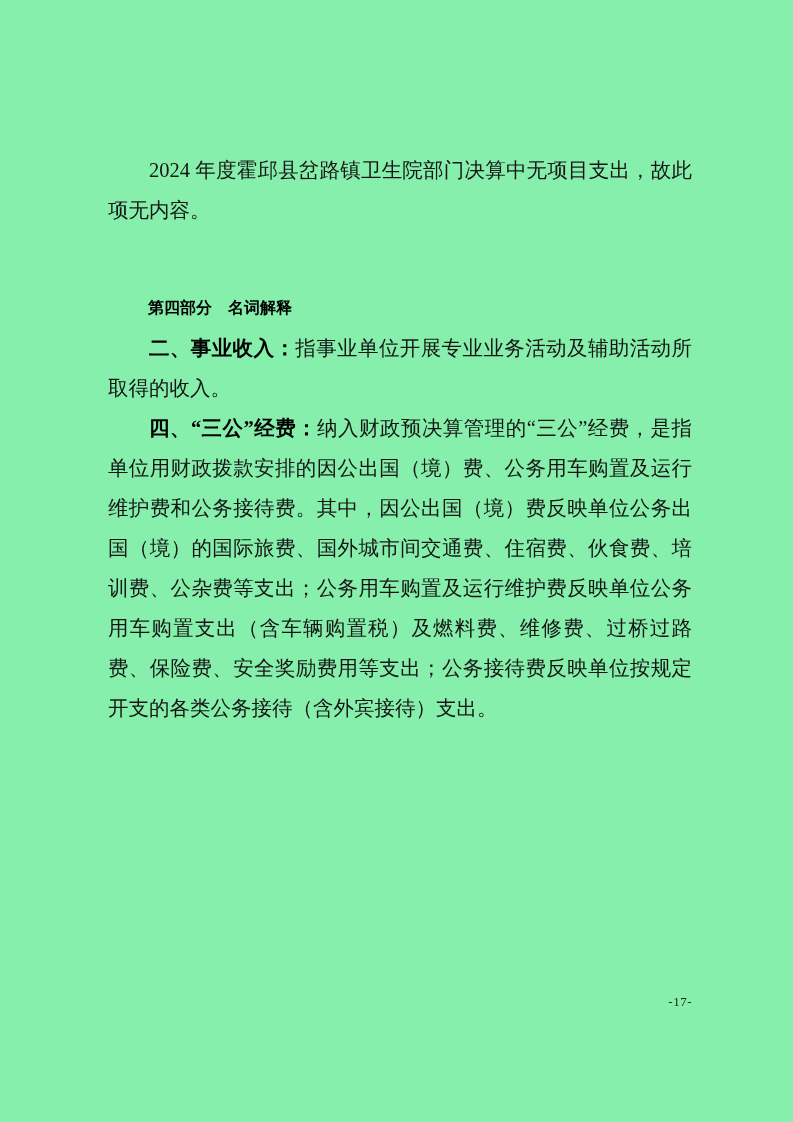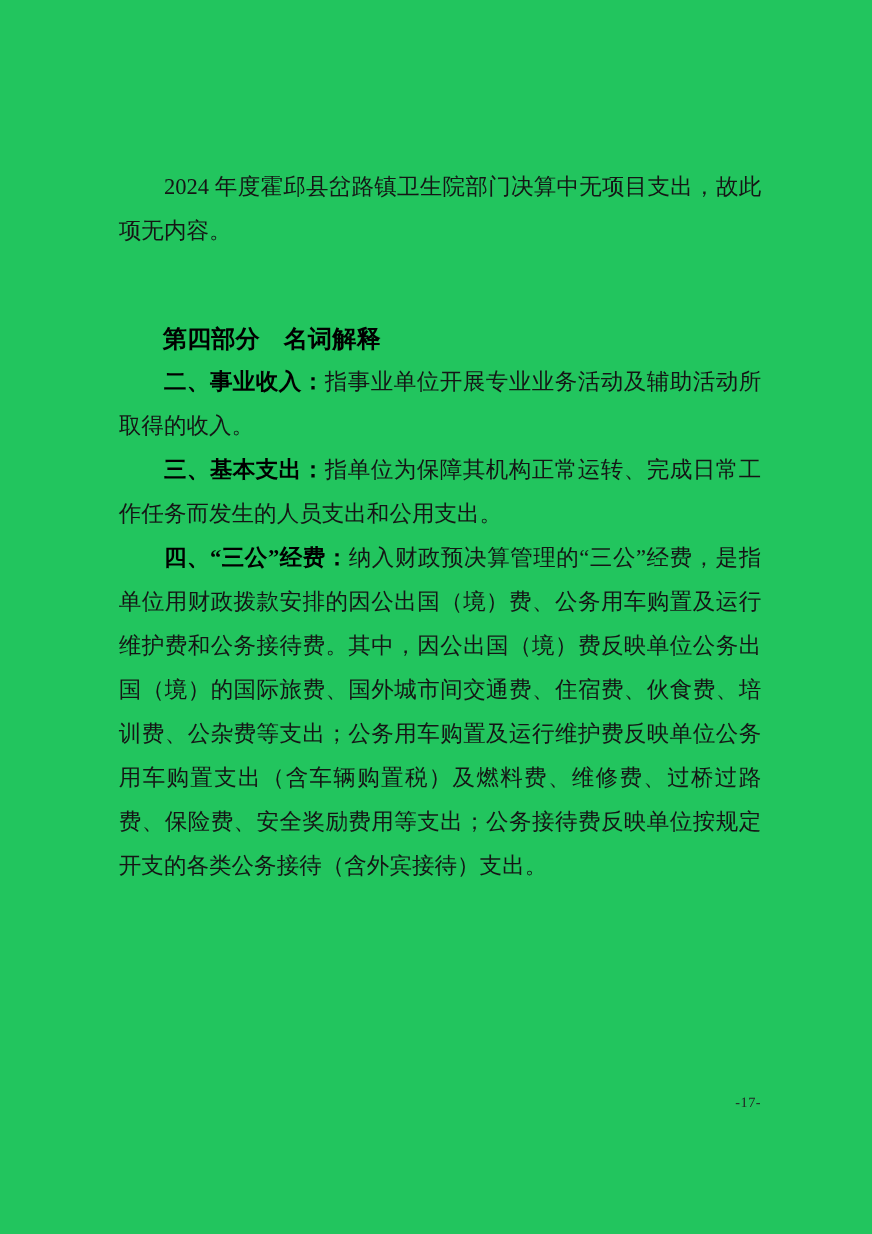--- a/index.html
+++ b/index.html
@@ -4,21 +4,21 @@
 <style>
   html, body {
     margin: 0;
     padding: 0;
     background: #ffffff;
   }
   .page {
     position: relative;
     width: 793px;
     height: 1122px;
-    background: #22c55e;
+    background: #86efac;
     color: #111111;
     font-family: "Liberation Serif", "DejaVu Serif", serif;
     overflow: hidden;
   }
   .content {
     position: absolute;
     left: 108px;
     top: 150px;
     width: 584px;
   }
@@ -33,21 +33,21 @@
   }
   .term-label {
     font-weight: bold;
     color: #000000;
   }
   .heading {
     margin: 58px 0 0 0;
     padding-left: 40px;
     font-family: "Liberation Sans", "DejaVu Sans", sans-serif;
     font-weight: bold;
-    font-size: 22px;
+    font-size: 16px;
     line-height: 40px;
     color: #000000;
   }
   .page-number {
     position: absolute;
     top: 992px;
     right: 101px;
     font-size: 13px;
     line-height: 20px;
     letter-spacing: 0.5px;
@@ -60,20 +60,19 @@
 <div class="page">
   <div class="content">
 
     <p class="body-text">2024 年度霍邱县岔路镇卫生院部门决算中无项目支出，故此项无内容。</p>
 
     <h2 class="heading">第四部分　名词解释</h2>
 
 
     <p class="body-text"><span class="term-label">二、事业收入：</span><span>指事业单位开展专业业务活动及辅助活动所取得的收入。</span></p>
 
-    <p class="body-text"><span class="term-label">三、基本支出：</span><span>指单位为保障其机构正常运转、完成日常工作任务而发生的人员支出和公用支出。</span></p>
 
     <p class="body-text"><span class="term-label">四、“三公”经费：</span><span>纳入财政预决算管理的“三公”经费，是指单位用财政拨款安排的因公出国（境）费、公务用车购置及运行维护费和公务接待费。其中，因公出国（境）费反映单位公务出国（境）的国际旅费、国外城市间交通费、住宿费、伙食费、培训费、公杂费等支出；公务用车购置及运行维护费反映单位公务用车购置支出（含车辆购置税）及燃料费、维修费、过桥过路费、保险费、安全奖励费用等支出；公务接待费反映单位按规定开支的各类公务接待（含外宾接待）支出。</span></p>
 
   </div>
 
   <div class="page-number">-17-</div>
 </div>
 
 </body></html>

